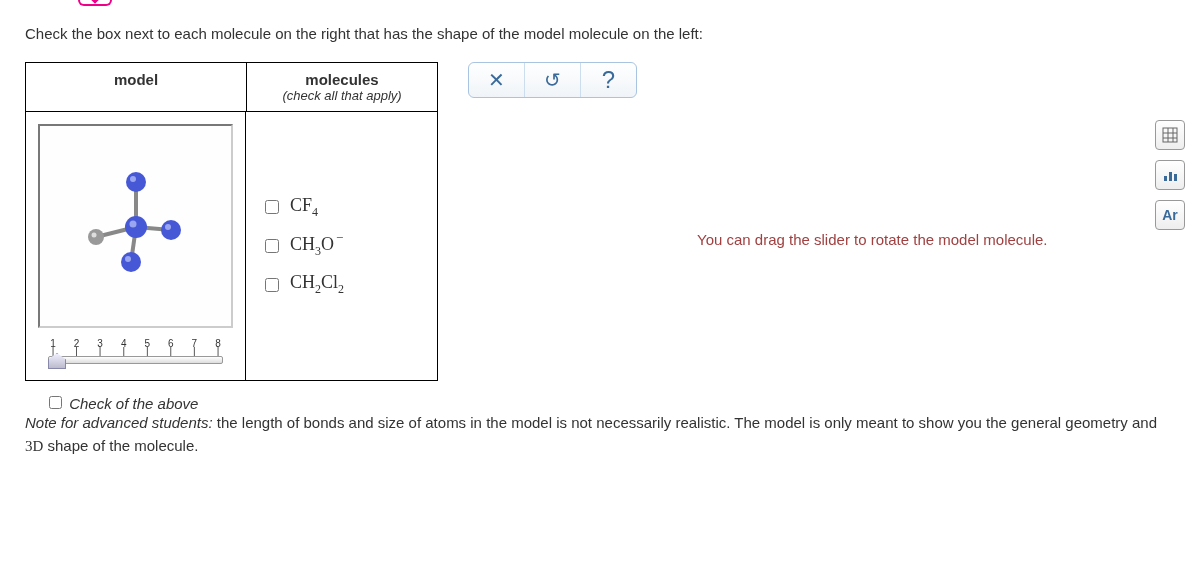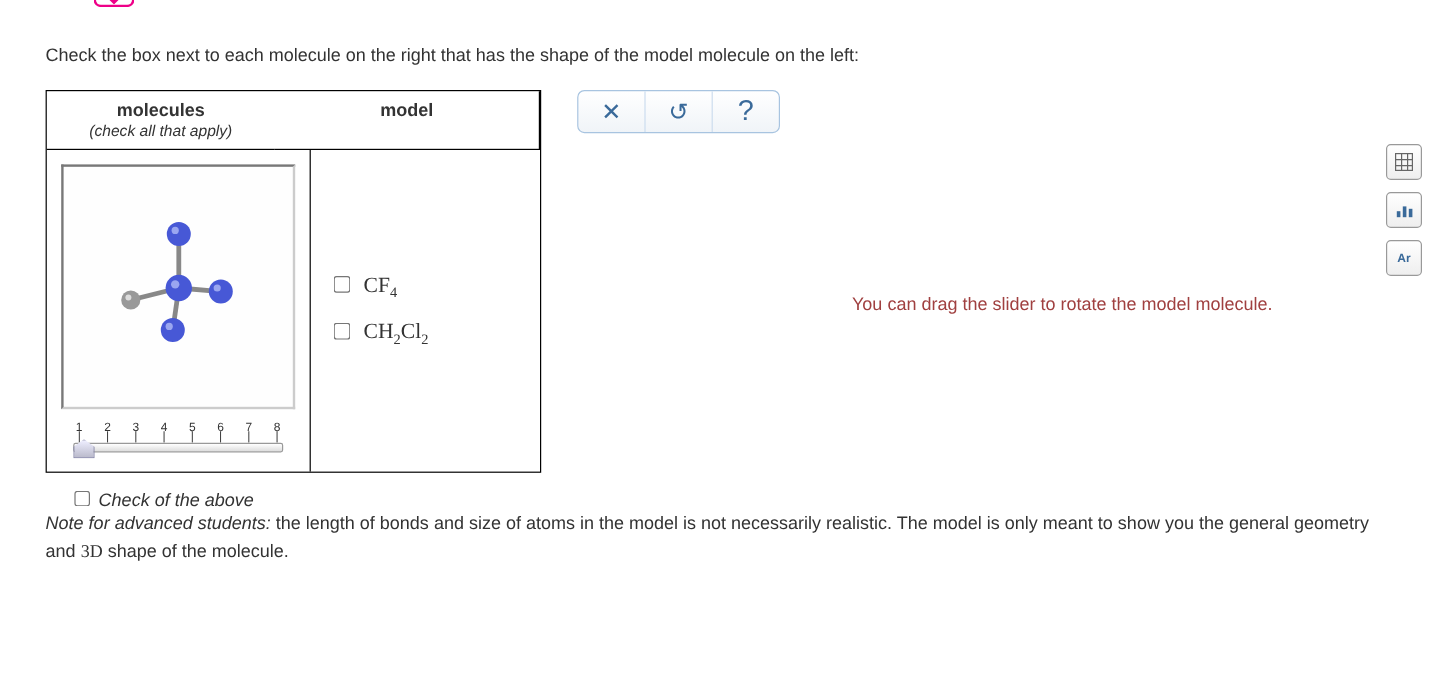--- a/index.html
+++ b/index.html
@@ -1,36 +1,36 @@
 <!DOCTYPE html>
 <html><head>
 <meta charset="utf-8">
 <style>
 body{margin:0;font-family:Arial,sans-serif;font-size:15px;color:#333;width:1200px;height:565px;position:relative;background:#fff}
-.container{padding:38px}
+.container{padding:25px}
 .instruction{margin-bottom:20px}
 .content-row{display:flex;align-items:flex-start;gap:30px}
 .table-wrap{border:1px solid #000}
 .table-header{display:flex}
 .th{text-align:center;padding:8px 0;font-weight:bold;border-bottom:1px solid #000}
 .th-model{width:220px;border-right:1px solid #000}
 .th-mol{width:190px}
 .th-mol .sub{font-weight:normal;font-style:italic;font-size:13px}
 .table-body{display:flex}
 .model-cell{width:220px;border-right:1px solid #000;padding:12px;box-sizing:border-box}
 .model-view{border:2px inset #ccc;background:#fefefe;height:200px;position:relative;margin-bottom:10px}
 .molecule{position:absolute;top:48%;left:50%;transform:translate(-50%,-50%)}
 .ruler{position:relative;height:30px}
 .ruler-track{position:absolute;left:10px;right:10px;top:18px;height:6px;border:1px solid #999;background:linear-gradient(#fff,#ddd);border-radius:2px}
 .ruler-thumb{position:absolute;left:10px;top:15px;width:16px;height:14px;background:linear-gradient(#eef,#bbc);border:1px solid #88a;clip-path:polygon(50% 0,100% 40%,100% 100%,0 100%,0 40%)}
 .ticks{position:absolute;left:10px;right:10px;top:0;display:flex;justify-content:space-between;font-size:10px}
 .tick{text-align:center;width:10px}
 .tick .line{font-size:10px;line-height:5px}
 .mol-cell{width:190px;padding:20px 15px;box-sizing:border-box;display:flex;flex-direction:column;justify-content:center;gap:14px}
-.opt{display:flex;gap:8px;font-family:'Times New Roman',serif;font-size:18px}
+.opt{display:flex;align-items:center;gap:8px;font-family:'Times New Roman',serif;font-size:18px}
 .opt input{width:14px;height:14px}
 .formula sub{font-size:12px}
 .formula .sup{position:relative;top:-8px;font-size:13px;margin-left:2px}
 .controls{display:flex;gap:0;border:1px solid #a8c4e0;border-radius:6px;overflow:hidden;background:linear-gradient(#fff,#f0f4f8);margin-top:0}
 .ctrl-btn{width:55px;height:34px;display:flex;align-items:center;justify-content:center;cursor:pointer;font-size:20px;color:#3a6a9a}
 .ctrl-btn:not(:last-child){border-right:1px solid #cde}
 .none-row{margin:12px 0 0 20px}
 .none-row label{font-style:italic}
 .note{line-height:1.5}
 .threed{font-family:'Times New Roman',serif}
@@ -49,25 +49,25 @@
     </svg>
 </div>
 
 <div class="container">
   <div class="instruction">Check the box next to each molecule on the right that has the shape of the model molecule on the left:</div>
 
   <div class="content-row">
     <div>
       <div class="table-wrap">
         <div class="table-header">
+          <div class="th th-model">model</div>
           <div class="th th-mol">
             <div>molecules</div>
             <div class="sub">(check all that apply)</div>
           </div>
-          <div class="th th-model">model</div>
         </div>
         <div class="table-body">
           <div class="model-cell">
             <div class="model-view">
               <svg class="molecule" width="130" height="120" viewBox="0 0 130 120">
                 <line x1="65" y1="65" x2="65" y2="20" stroke="#888" stroke-width="4"></line>
                 <line x1="65" y1="65" x2="25" y2="75" stroke="#888" stroke-width="4"></line>
                 <line x1="65" y1="65" x2="100" y2="68" stroke="#888" stroke-width="4"></line>
                 <line x1="65" y1="65" x2="60" y2="100" stroke="#888" stroke-width="4"></line>
                 <circle cx="65" cy="20" r="10" fill="#4758d6"></circle>
@@ -121,20 +121,24 @@
               <div class="ruler-thumb"></div>
             </div>
           </div>
           <div class="mol-cell" id="mol-cell">
               <label class="opt">
                 <input type="checkbox" style="">
                 <span class="formula">CF<sub>4</sub></span>
               </label>
               <label class="opt">
                 <input type="checkbox" style="">
+                <span class="formula">CH<sub>3</sub>O<span class="sup">−</span></span>
+              </label>
+              <label class="opt">
+                <input type="checkbox" style="">
                 <span class="formula">CH<sub>2</sub>Cl<sub>2</sub></span>
               </label>
             </div>
         </div>
       </div>
       <div class="none-row">
         <label>
           <input type="checkbox" style="">
           <span>Check of the above</span>
         </label>
@@ -165,14 +169,14 @@
         <line x1="11" y1="1" x2="11" y2="15" stroke="#666"></line>
       </svg>
   </div>
   <div class="side-btn">
     <svg width="16" height="16">
         <rect x="2" y="9" width="3" height="5" fill="#3a6a9a"></rect>
         <rect x="7" y="5" width="3" height="9" fill="#3a6a9a"></rect>
         <rect x="12" y="7" width="3" height="7" fill="#3a6a9a"></rect>
       </svg>
   </div>
-  <div class="side-btn" style="font-size:10px;color:#3a6a9a;font-weight:bold">Ar</div>
+  <div class="side-btn" style="font-size:14px;color:#3a6a9a;font-weight:bold">Ar</div>
 </div>
 
 </body></html>

